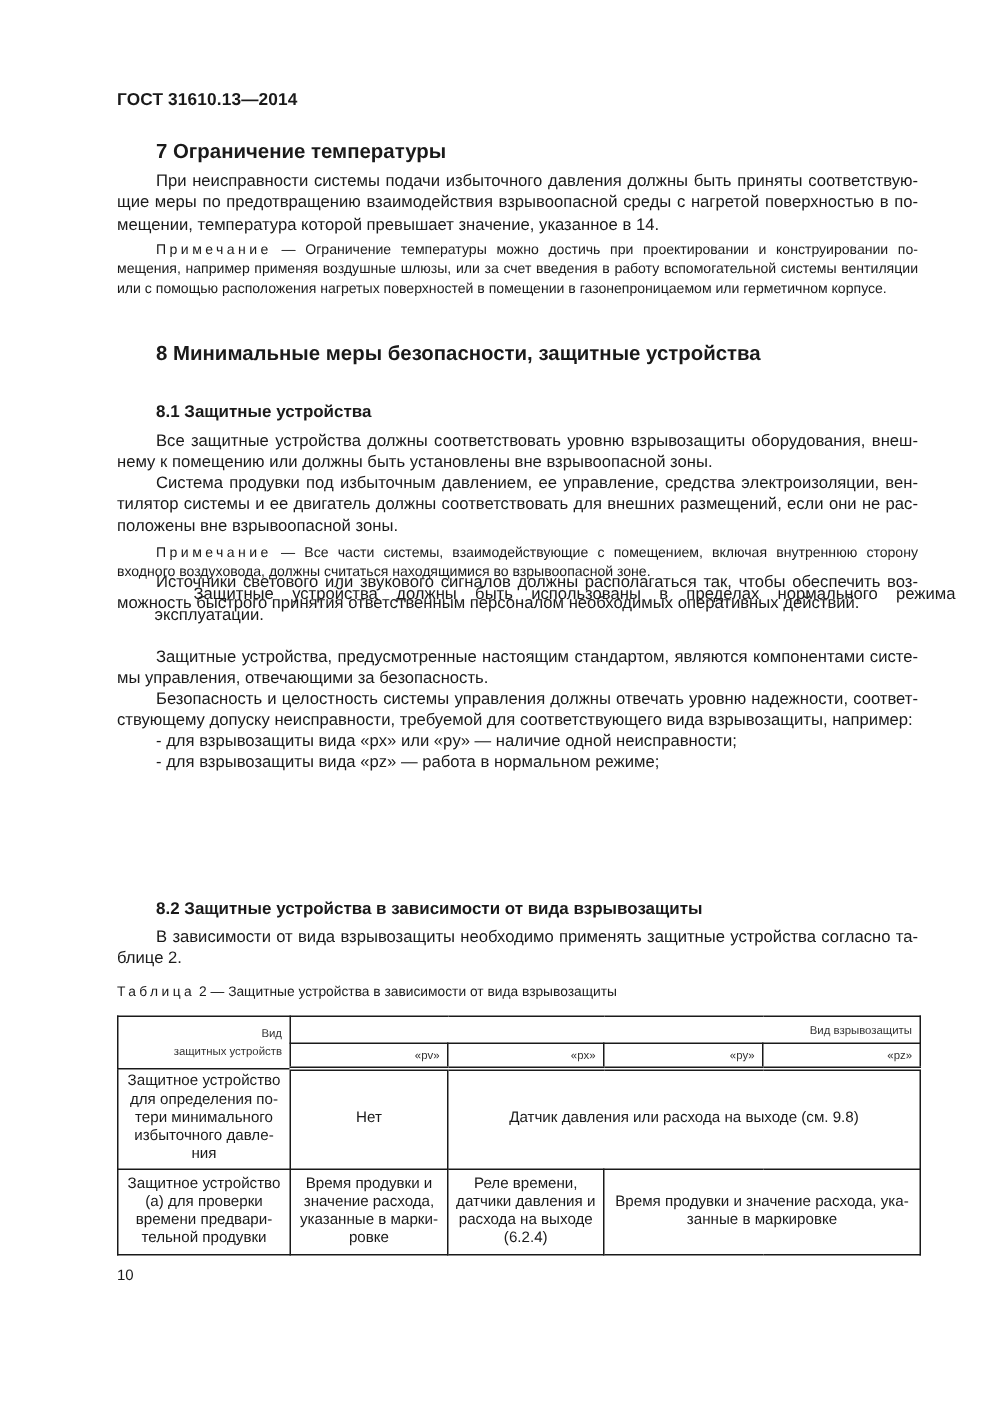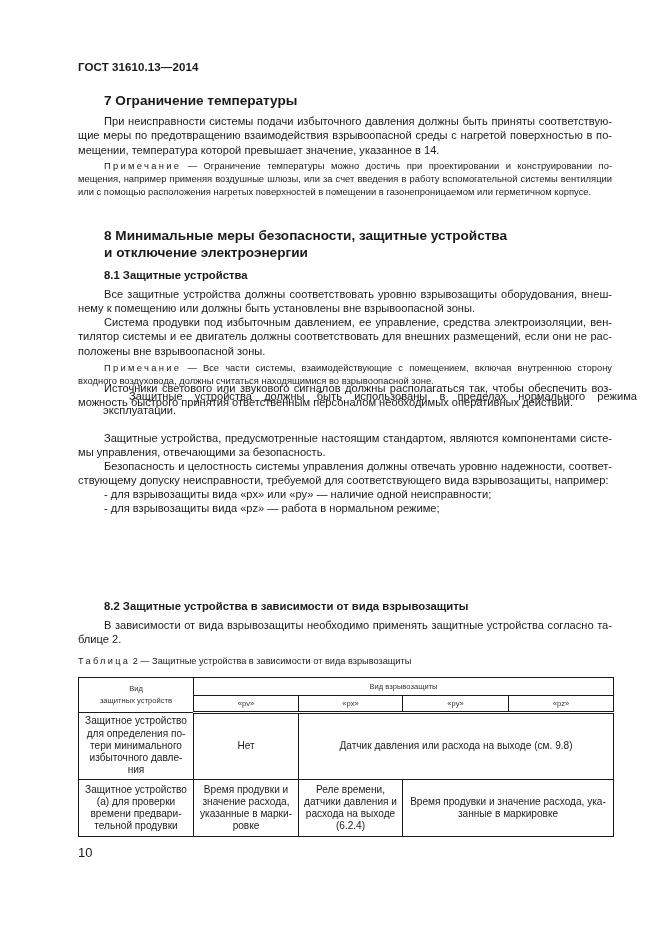--- a/index.html
+++ b/index.html
@@ -11,42 +11,41 @@
   .h2 { position: absolute; left: 104px; font-size: 11.3px; font-weight: bold; line-height: 14px; }
   .para { position: absolute; left: 78px; width: 534px; font-size: 11.1px; line-height: 14.3px; text-align: justify; }
   .para .ind { display: inline-block; width: 26px; }
   .note { position: absolute; left: 78px; width: 534px; font-size: 9.4px; line-height: 13px; text-align: justify; }
   .note .ind { display: inline-block; width: 26px; }
   .spaced { letter-spacing: 2.3px; }
   .bullet { position: absolute; left: 104px; font-size: 11.1px; line-height: 14.3px; }
   .table-caption { position: absolute; left: 78px; top: 656px; font-size: 9.2px; }
   table.t2 { position: absolute; left: 78px; top: 677px; width: 535px; border-collapse: collapse; table-layout: fixed; }
   table.t2 td, table.t2 th { border: 1px solid #1a1a1a; font-weight: normal; vertical-align: middle; padding: 0 5px; }
-  table.t2 th { font-size: 7.6px; text-align: center; height: 17px; line-height: 10px; color: #333; }
+  table.t2 th { font-size: 7.6px; text-align: right; height: 17px; line-height: 10px; color: #333; }
   table.t2 th.rowhdr { font-size: 7.6px; line-height: 12px; }
   table.t2 tr.hdr2 th { border-bottom: 3px double #1a1a1a; height: 15px; }
   table.t2 td { font-size: 10.1px; line-height: 12.2px; text-align: center; }
   table.t2 tr.r1 td { height: 62px; }
   table.t2 tr.r2 td { height: 52px; }
   table.t2 td.first { padding: 2px 4px; }
-  .page-number { position: absolute; left: 78px; top: 845px; font-size: 13px; }
+  .page-number { position: absolute; left: 78px; top: 845px; font-size: 10px; }
 </style>
 </head>
 <body>
 
 <div class="page">
 
   <div class="running-header">ГОСТ 31610.13—2014</div>
 
   <div class="h1" style="top:92px;">7 Ограничение температуры</div>
   <div class="para" style="top:114px;"><span class="ind"></span><span>При неисправности системы подачи избыточного давления должны быть приняты соответствую­щие меры по предотвращению взаимодействия взрывоопасной среды с нагретой поверхностью в по­мещении, температура которой превышает значение, указанное в 14.</span></div>
   <div class="note" style="top:159px;"><span class="ind"></span><span class="spaced">Примечание</span><span> — Ограничение температуры можно достичь при проектировании и конструировании по­мещения, например применяя воздушные шлюзы, или за счет введения в работу вспомогательной системы венти­ляции или с помощью расположения нагретых поверхностей в помещении в газонепроницаемом или герметичном корпусе.</span></div>
 
   <div class="h1" style="top:227px;text-align:center;">8 Минимальные меры безопасности, защитные устройства</div>
-  <div class="h1" style="top:244px;">и отключение электроэнергии</div>
 
   <div class="h2" style="top:268px;">8.1 Защитные устройства</div>
 
   <div class="para" style="top:287px;"><span class="ind"></span><span>Все защитные устройства должны соответствовать уровню взрывозащиты оборудования, внеш­нему к помещению или должны быть установлены вне взрывоопасной зоны.</span></div>
   <div class="para" style="top:315px;"><span class="ind"></span><span>Система продувки под избыточным давлением, ее управление, средства электроизоляции, вен­тилятор системы и ее двигатель должны соответствовать для внешних размещений, если они не рас­положены вне взрывоопасной зоны.</span></div>
   <div class="note" style="top:361px;"><span class="ind"></span><span class="spaced">Примечание</span><span> — Все части системы, взаимодействующие с помещением, включая внутреннюю сторону входного воздуховода, должны считаться находящимися во взрывоопасной зоне.</span></div>
 
   <div class="para" style="top:389px;margin-left:25px;"><span class="ind"></span><span>Защитные устройства должны быть использованы в пределах нормального режима эксплуатации.</span></div>
   <div class="para" style="top:381px;"><span class="ind"></span><span>Источники светового или звукового сигналов должны располагаться так, чтобы обеспечить воз­можность быстрого принятия ответственным персоналом необходимых оперативных действий.</span></div>
   <div class="para" style="top:431px;"><span class="ind"></span><span>Защитные устройства, предусмотренные настоящим стандартом, являются компонентами систе­мы управления, отвечающими за безопасность.</span></div>

